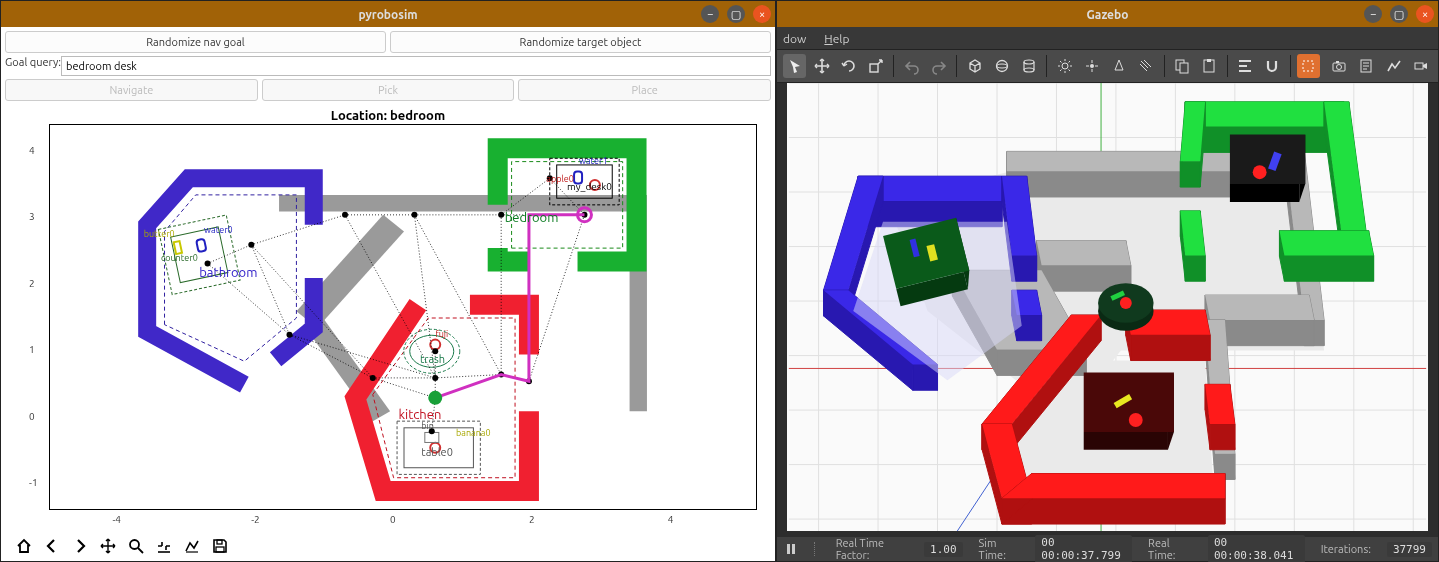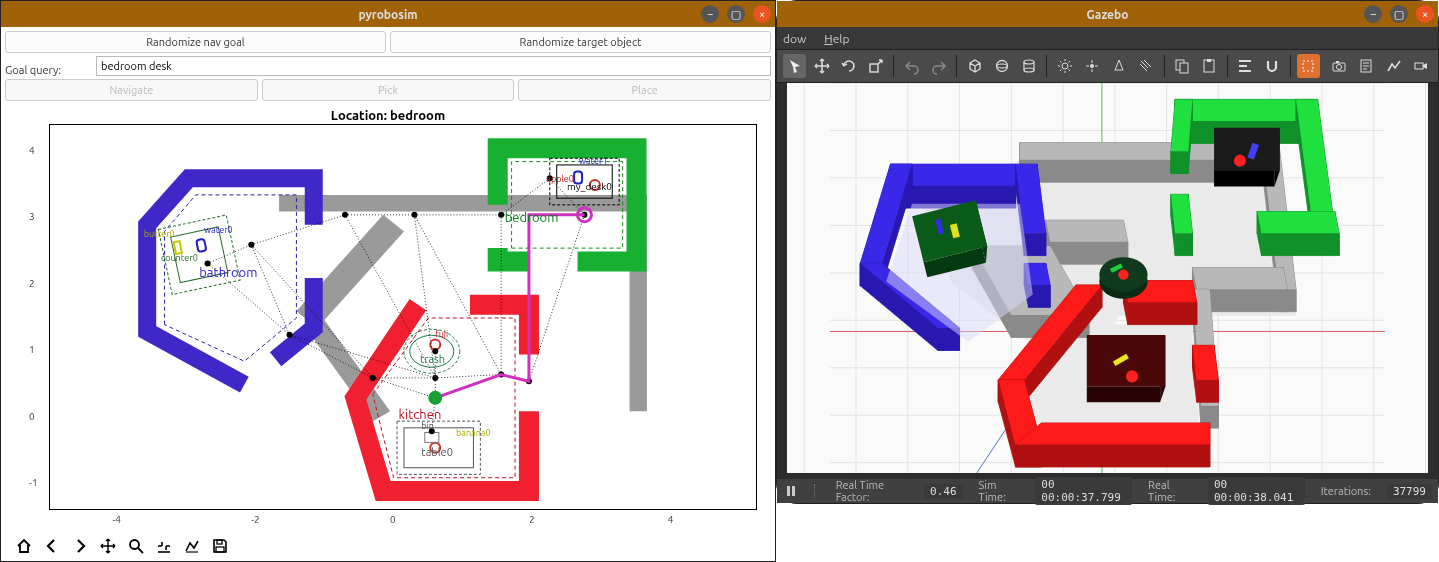--- a/index.html
+++ b/index.html
@@ -10,28 +10,28 @@
   .titlebar .win-btn { width:18px; height:18px; border-radius:50%; margin-left:4px; display:flex; align-items:center; justify-content:center; font-size:11px; color:#fff; cursor:pointer;}
   .titlebar .win-btns { position:absolute; right:4px; display:flex; gap:4px; }
   .btn-close { background:#e95420;}
   .btn-max, .btn-min { background:#555;}
   
   #win-left { width:776px; height:562px; background:#f5f5f5; }
   #left-body { flex:1; background:#fff; padding:4px 4px 2px 4px; display:flex; flex-direction:column; }
   .btn-row { display:flex; gap:4px; margin-bottom:3px; }
   .qt-btn { flex:1; height:22px; background:#fcfcfc; border:1px solid #ccc; border-radius:3px; font-size:11px; color:#333; display:flex; align-items:center; justify-content:center; cursor:pointer;}
   .qt-btn.disabled { color:#bbb; background:#f8f8f8; }
-  .query-row { display:flex; align-items:flex-end; gap:6px; margin-bottom:3px;}
+  .query-row { display:flex; align-items:flex-start; margin-bottom:3px;}
   .query-label { font-size:11px; color:#333;}
-  .query-input { flex:1; height:20px; border:1px solid #bbb; padding:0 4px; font-size:11px;margin-left:29px; }
+  .query-input { flex:1; height:20px; border:1px solid #bbb; padding:0 4px; font-size:11px; }
   #plot-area { flex:1; position:relative; background:#fff; }
   #mpl-toolbar { height:26px; display:flex; align-items:center; gap:10px; padding-left:10px; }
   #mpl-toolbar .tb { width:18px; height:18px; color:#222; cursor:pointer; display:flex; align-items:center; justify-content:center;}
   
-  #win-right { width:663px; height:504px; background:#2d2d2d;border-radius:21px; }
+  #win-right { width:663px; height:562px; background:#2d2d2d; }
   #gz-menu { height:22px; background:#383838; color:#ccc; display:flex; align-items:center; font-size:12px; padding-left:6px; gap:18px;}
   #gz-menu span { cursor:pointer; }
   #gz-menu .mnemonic { text-decoration:underline;}
   #gz-toolbar { height:34px; background:#4a4a4a; display:flex; align-items:center; padding:0 6px; gap:4px; border-top:1px solid #222; border-bottom:1px solid #222;}
   .gz-tb { width:24px; height:24px; color:#ddd; display:flex; align-items:center; justify-content:center; cursor:pointer; border-radius:3px;}
   .gz-tb.active { background:#666;}
   .gz-sep { width:1px; height:22px; background:#222; margin:0 2px;}
   #gz-viewport { flex:1; position:relative; background:#fafafa; overflow:hidden; margin:0 10px 6px 10px;}
   #gz-status { height:24px; background:#404040; color:#ccc; font-size:11px; display:flex; align-items:center; gap:16px; padding:0 6px;}
   .status-lbl { color:#bbb;}
@@ -542,21 +542,21 @@
 
   <div id="gz-status">
     <div class="pause-btn">
         <svg width="12" height="12" viewBox="0 0 12 12">
           <rect x="2" y="1" width="3" height="10" fill="#ccc"></rect>
           <rect x="7" y="1" width="3" height="10" fill="#ccc"></rect>
         </svg>
       </div>
     <div style="width:6px;border-left:1px dotted #777;height:14px"></div>
     <span class="status-lbl">Real Time Factor:</span>
-    <span class="status-val">0.46</span>
+    <span class="status-val">1.00</span>
     <span class="status-lbl">Sim Time:</span>
     <span class="status-val">00 00:00:37.799</span>
     <span class="status-lbl">Real Time:</span>
     <span class="status-val">00 00:00:38.041</span>
     <span class="status-lbl">Iterations:</span>
     <span class="status-val">37799</span>
   </div>
 </div>
 
 </body></html>

